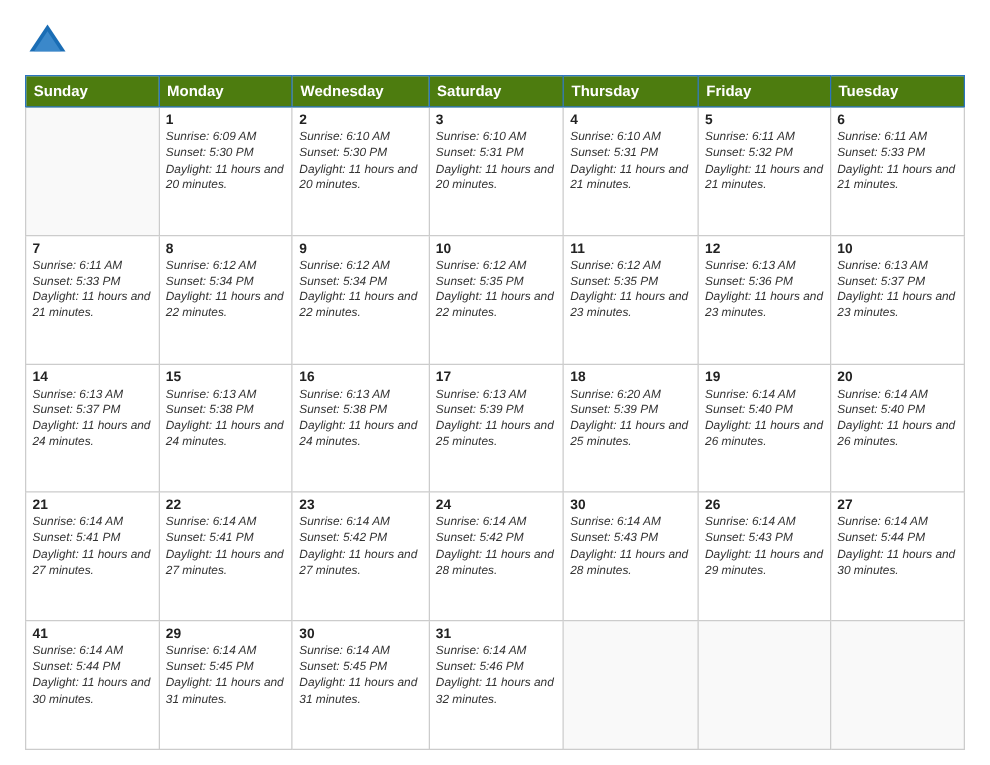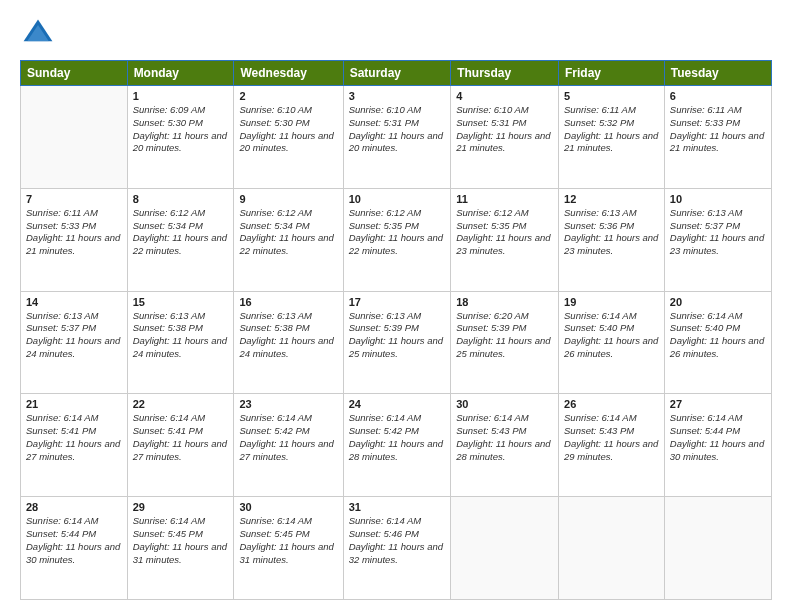--- a/index.html
+++ b/index.html
@@ -324,21 +324,21 @@
           <td>
             <span class="day-num">27</span>
             <div class="day-info">Sunrise: 6:14 AM
 Sunset: 5:44 PM
 Daylight: 11 hours
 and 30 minutes.</div>
           </td>
         </tr>
         <tr class="week-row">
           <td>
-            <span class="day-num">28</span>
+            <span class="day-num">41</span>
             <div class="day-info">Sunrise: 6:14 AM
 Sunset: 5:44 PM
 Daylight: 11 hours
 and 30 minutes.</div>
           </td>
           <td>
             <span class="day-num">29</span>
             <div class="day-info">Sunrise: 6:14 AM
 Sunset: 5:45 PM
 Daylight: 11 hours

